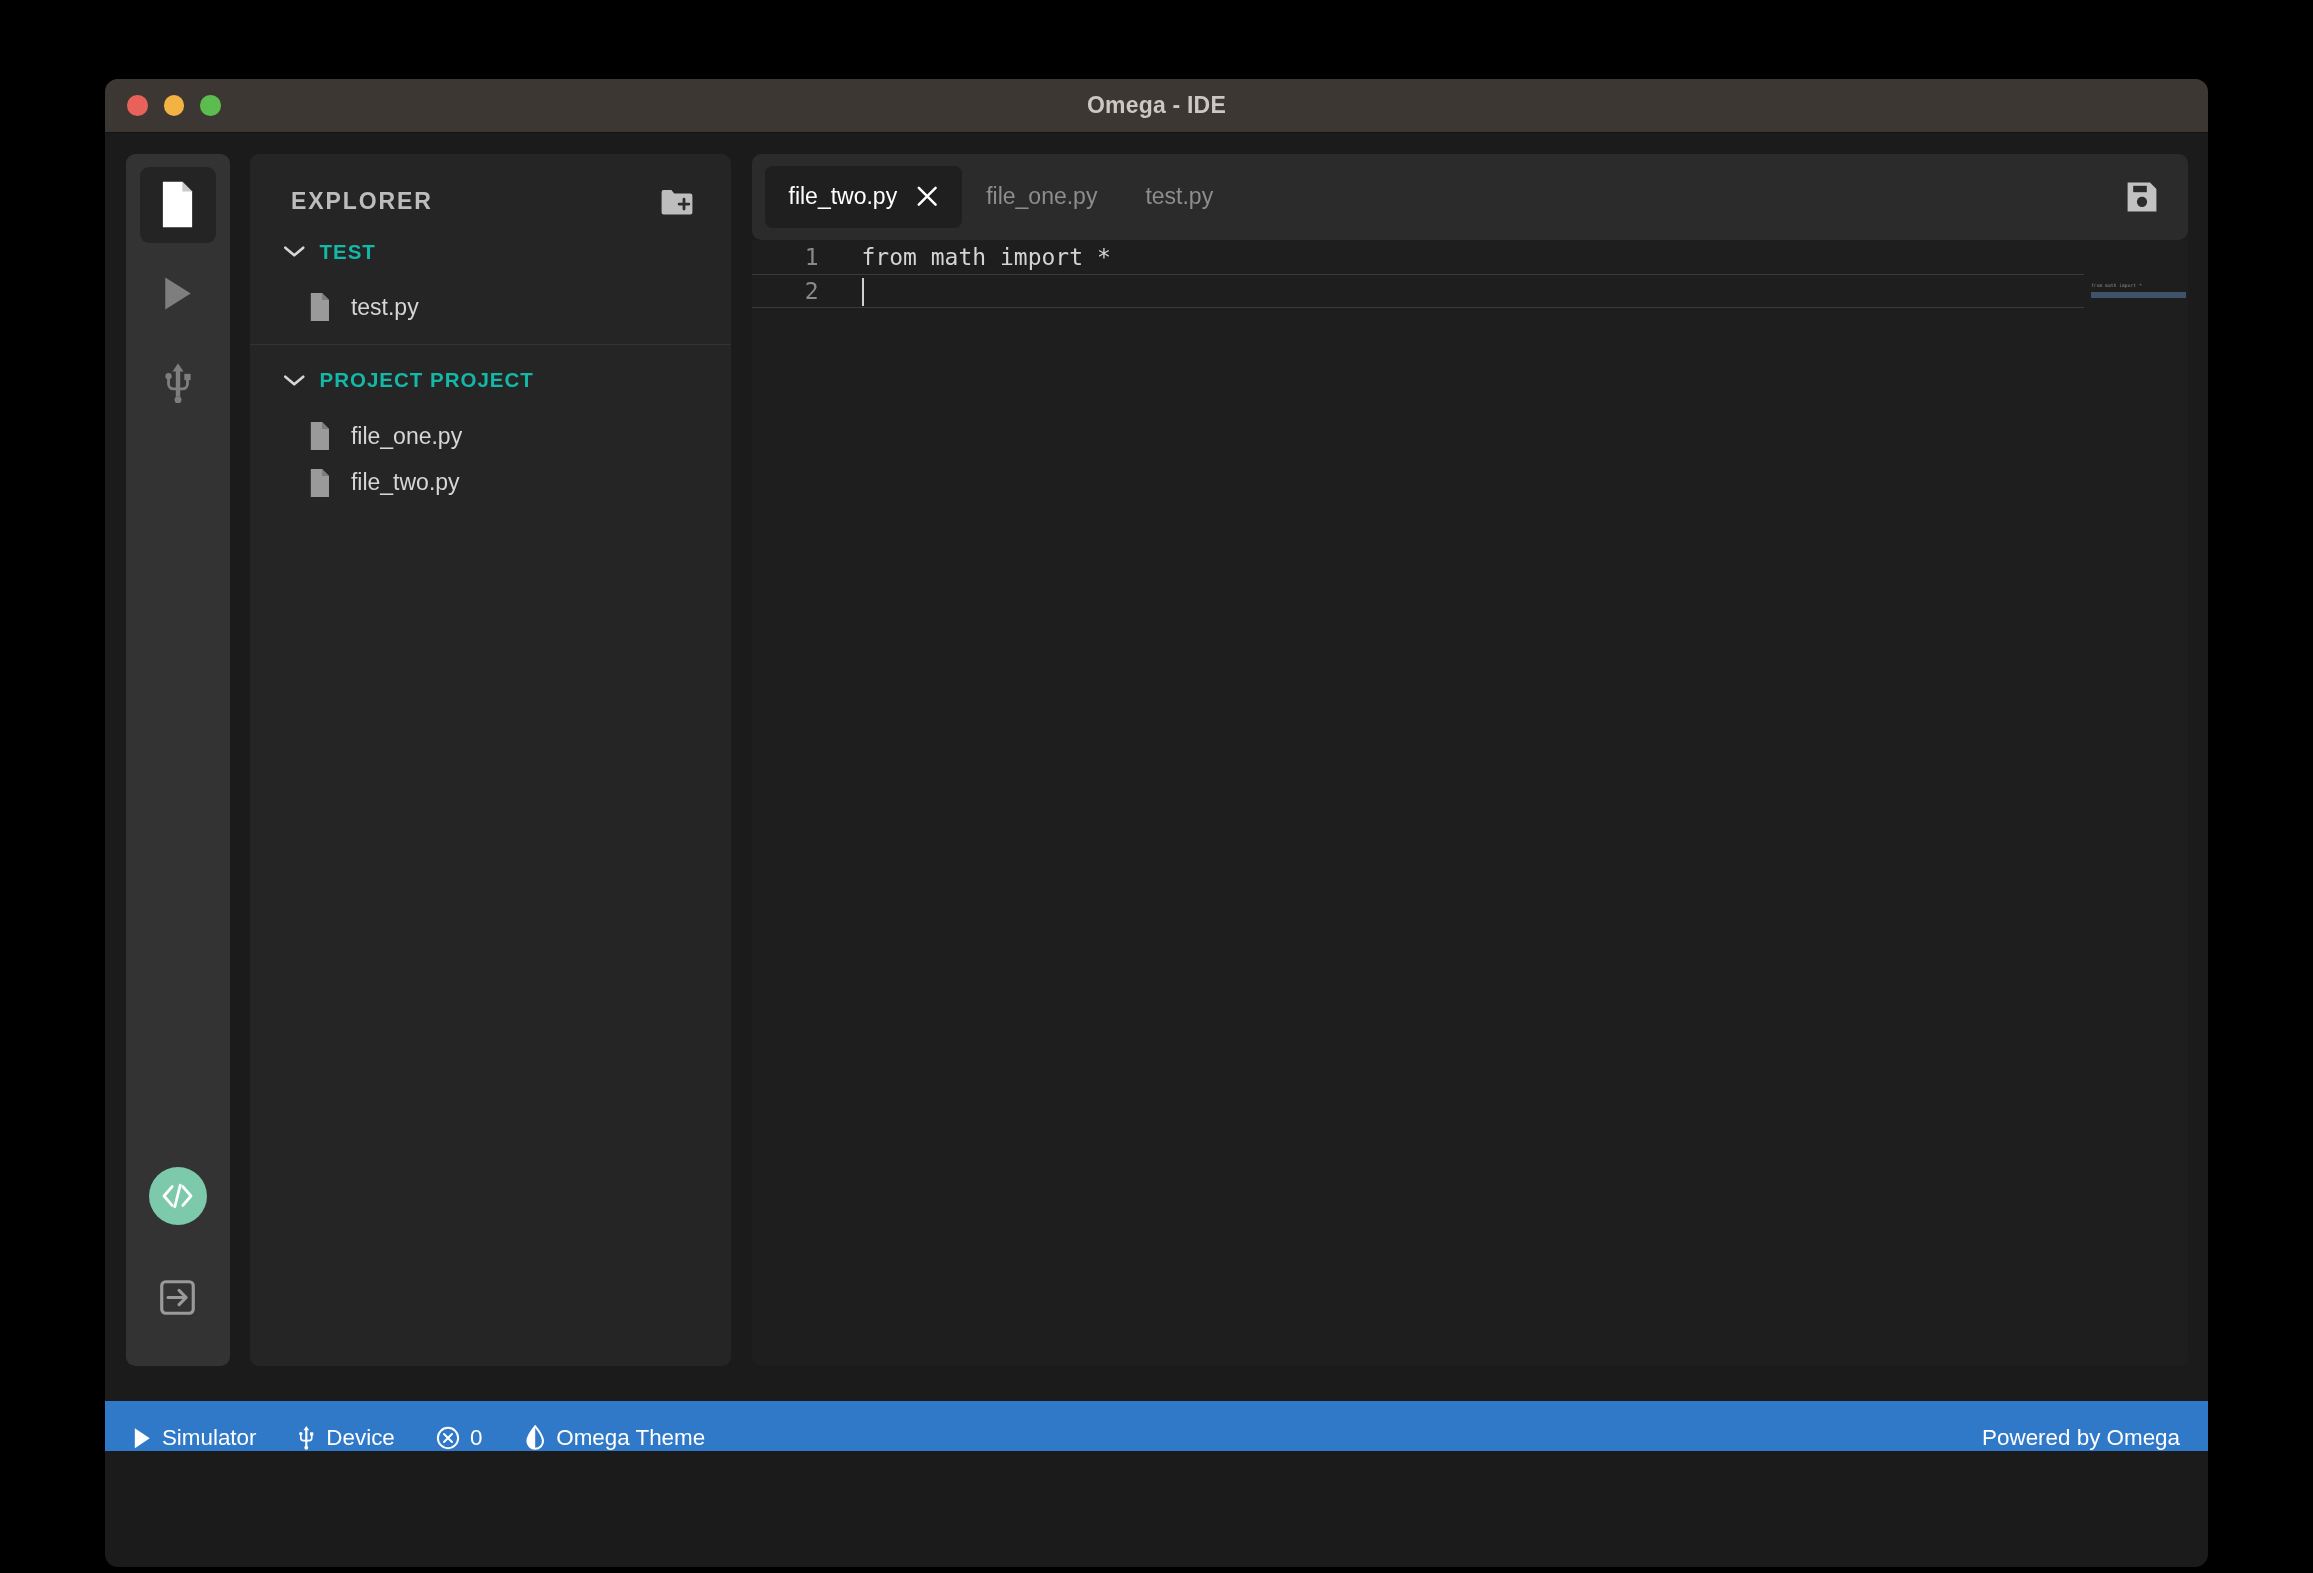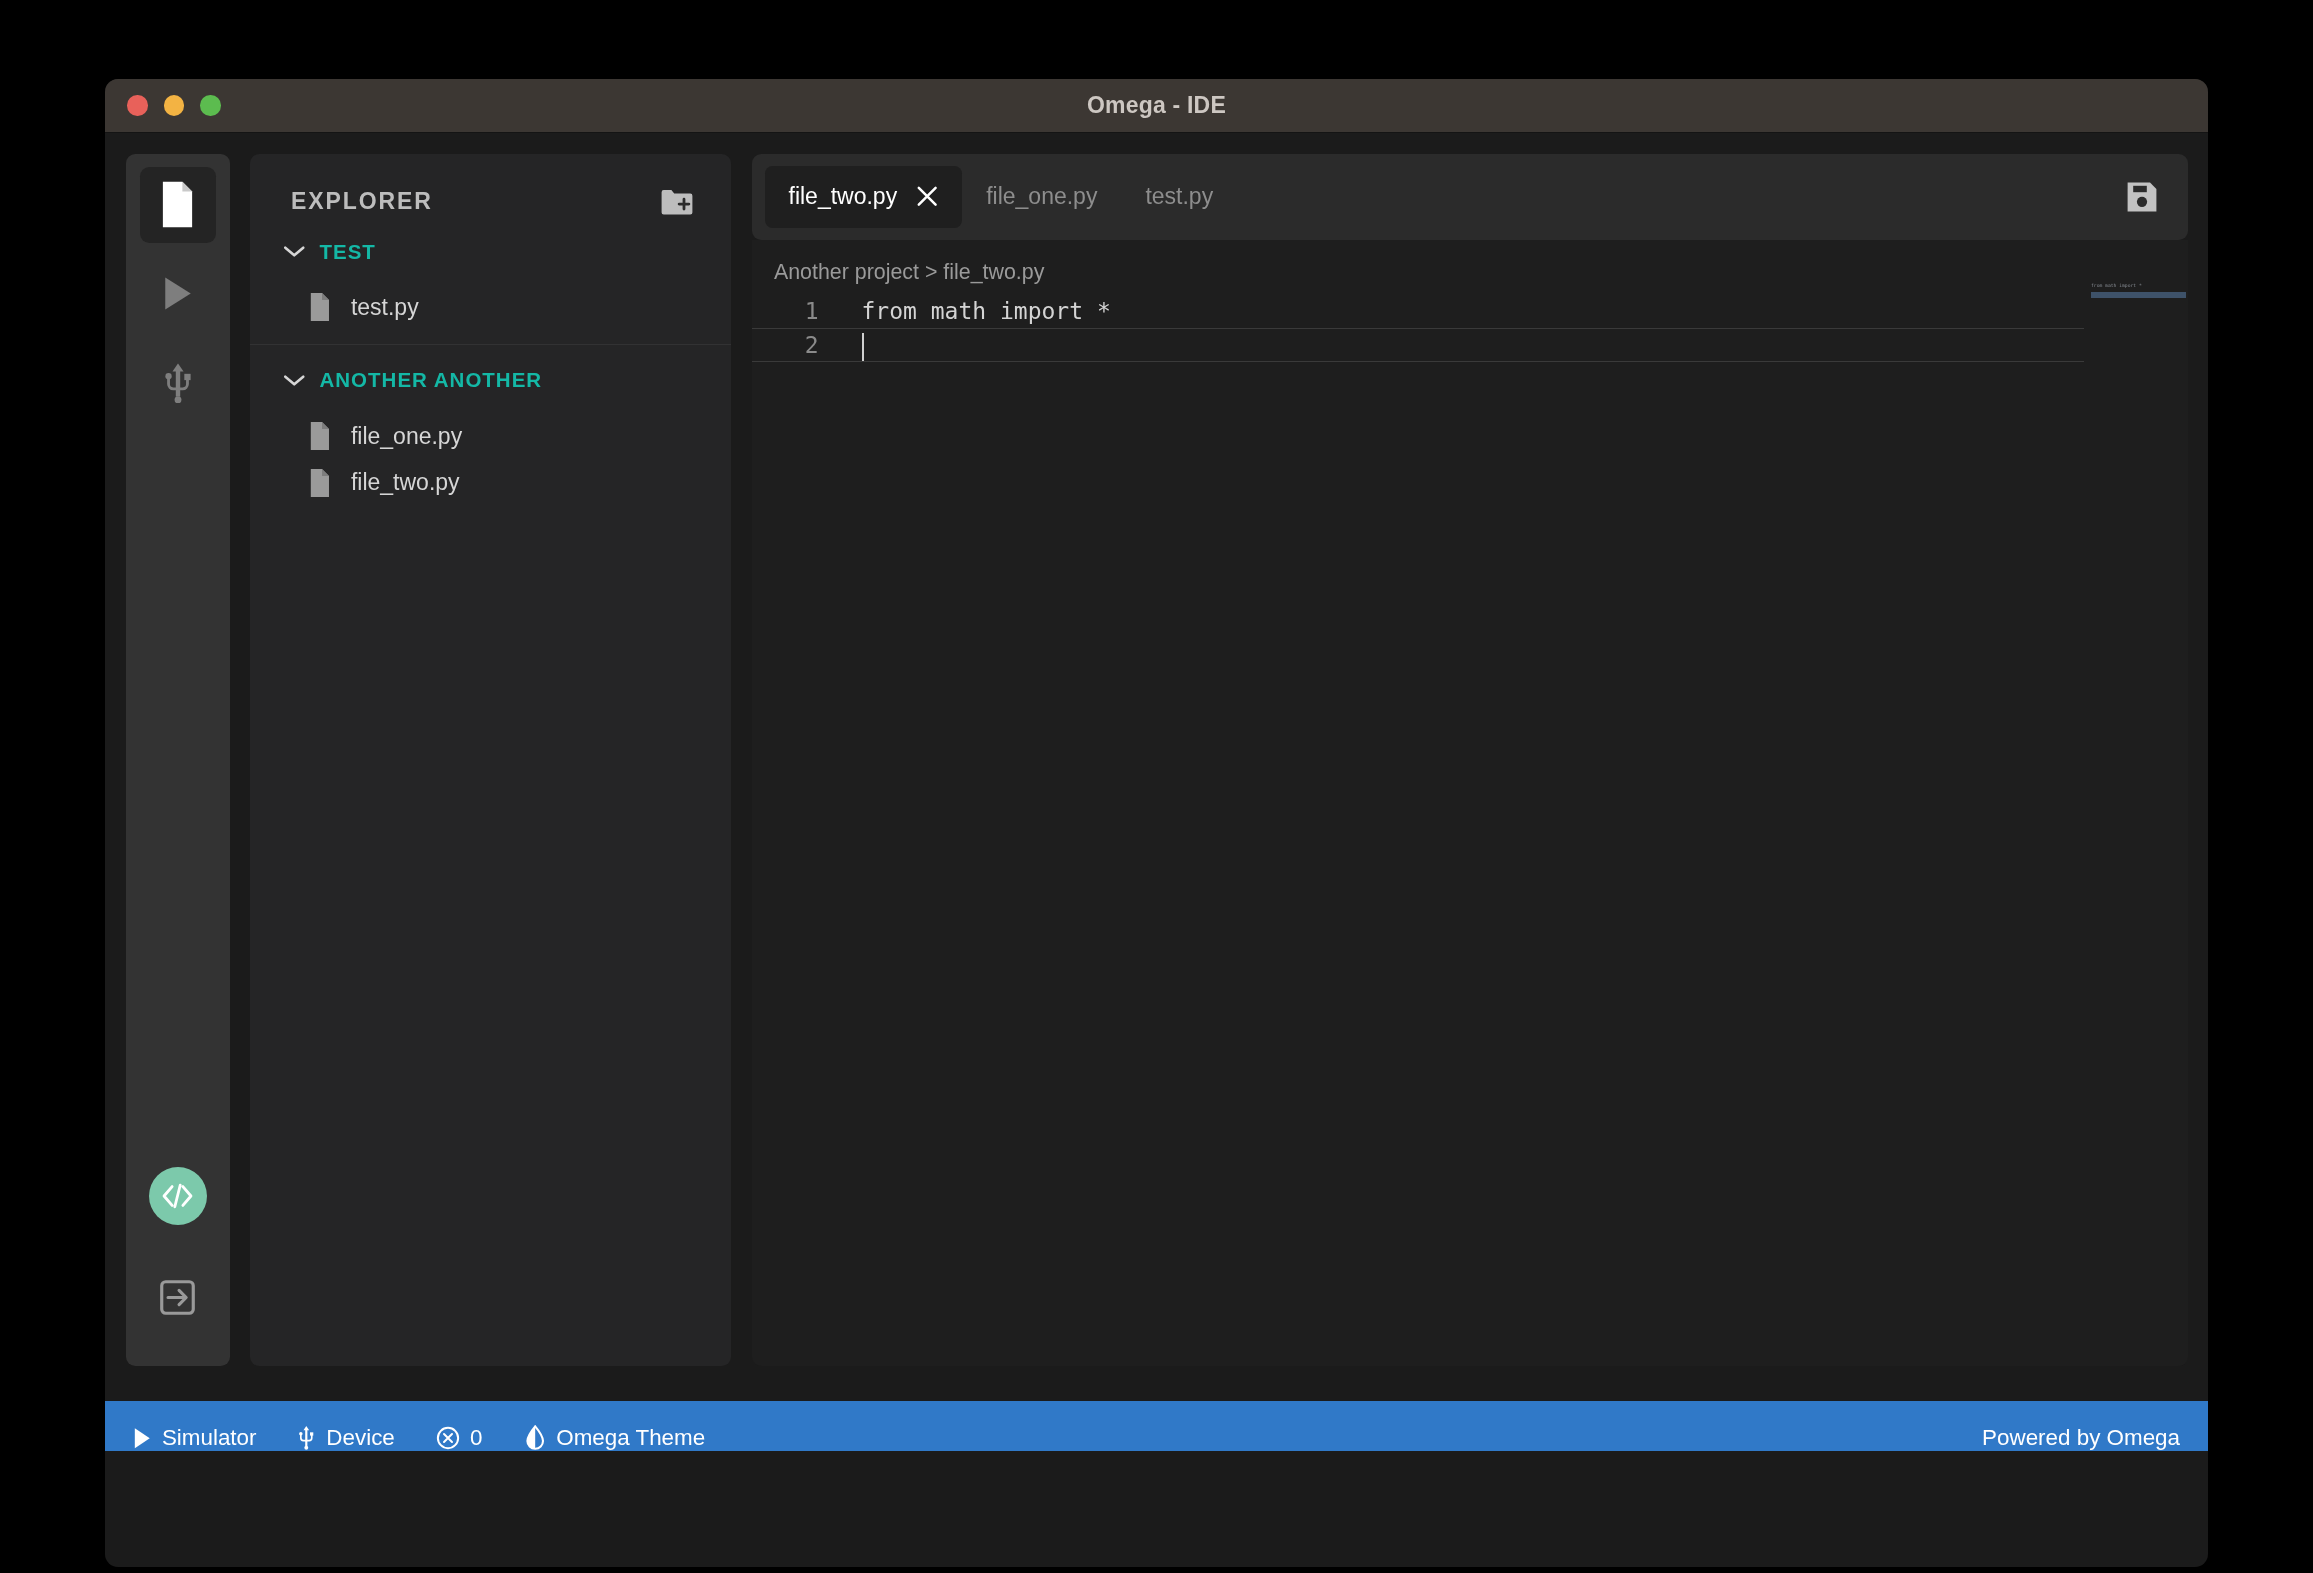--- a/index.html
+++ b/index.html
@@ -354,21 +354,21 @@
         <div class="group-sep"></div>
       </div>
 
       <div class="tree-group">
         <div class="group-head">
           <span>
             <svg width="20.5" height="13" viewBox="0 0 16 10">
               <path d="M1 2l7 6 7-6" fill="none" stroke="#d6d6d6" stroke-width="2" stroke-linecap="round" stroke-linejoin="round"></path>
             </svg>
           </span>
-          <span class="group-label">ANOTHER ANOTHER</span>
+          <span class="group-label">PROJECT PROJECT</span>
         </div>
         <div class="file-row">
           <span>
             <svg width="22.4" height="28" viewBox="0 0 16 20">
               <path d="M2 0h8l5 5v15H2z" fill="#9a9a9a"></path>
               <path d="M10 0l5 5h-5z" fill="#7d7d7d"></path>
             </svg>
           </span>
           <span class="file-label">file_one.py</span>
         </div>
@@ -407,21 +407,20 @@
             <svg width="32" height="32" viewBox="0 0 20 20">
               <path d="M1 1h14l4 4v14H1z" fill="#c2c2c2"></path>
               <rect x="4.5" y="3" width="8.5" height="4" fill="#2b2b2b"></rect>
               <circle cx="10" cy="13" r="3.2" fill="#2b2b2b"></circle>
             </svg>
           </span>
         </div>
       </div>
 
       <div class="editor">
-        <div class="breadcrumb">Another project &gt; file_two.py</div>
 
         <div class="code-area">
           <div class="code-line">
             <span class="lineno">1</span>
             <span class="code-text">from math import *</span>
           </div>
           <div class="code-line active-line">
             <span class="lineno">2</span>
             <span class="code-text"></span>
             <span class="cursor"></span>

